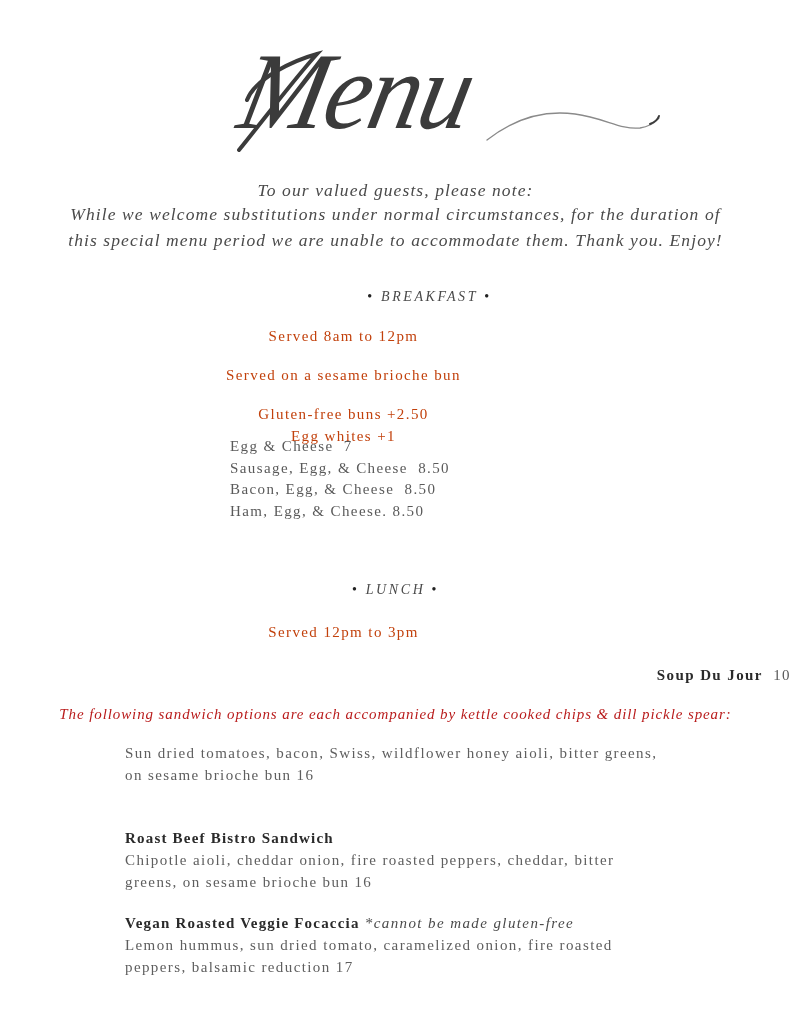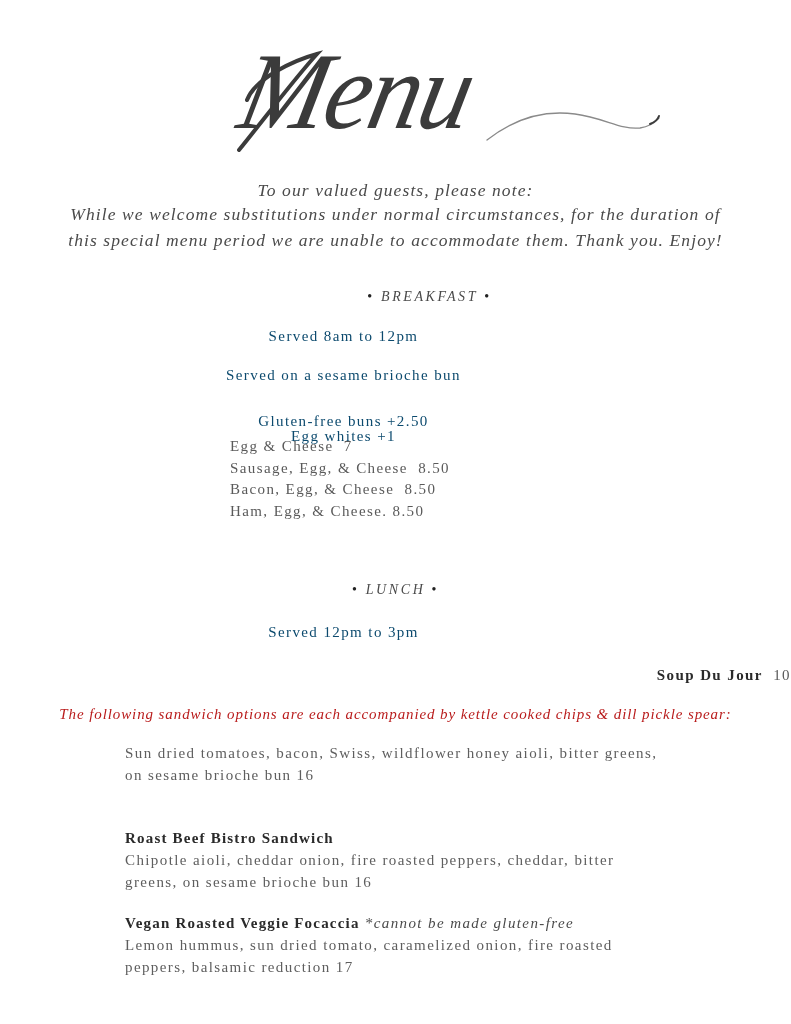--- a/index.html
+++ b/index.html
@@ -53,21 +53,21 @@
       line-height: 24px;
     }
     .center-line {
       position: absolute;
       left: 0;
       width: 687px;
       text-align: center;
       font-family: "Liberation Serif", "DejaVu Serif", serif;
       font-size: 15px;
       letter-spacing: 1.4px;
-      color: #0c4a6e;
+      color: #c2410c;
       line-height: 22px;
     }
     .section-heading {
       position: absolute;
       left: 0;
       width: 791px;
       text-align: center;
       font-family: "Liberation Serif", "DejaVu Serif", serif;
       font-size: 14px;
       letter-spacing: 2.6px;
@@ -166,21 +166,21 @@
 <div class="notice" style="top:202px;">While we welcome substitutions under normal circumstances, for the duration of</div>
 <div class="notice" style="top:228px;">this special menu period we are unable to accommodate them. Thank you. Enjoy!</div>
 
 <div class="section-heading" style="top:287px;margin-left:34px;">
   <span class="dot">•</span>
   <span class="label">BREAKFAST</span>
   <span class="dot">•</span>
 </div>
 <div class="center-line" style="top:325px;">Served 8am to 12pm</div>
 <div class="center-line" style="top:364px;">Served on a sesame brioche bun</div>
-<div class="center-line" style="top:403px;margin-top:7px;">Gluten-free buns +2.50</div>
+<div class="center-line" style="top:403px;">Gluten-free buns +2.50</div>
 <div class="center-line" style="top:425px;">Egg whites +1</div>
 
 <div class="bfast-list">
   <div class="row">Egg &amp; Cheese  7</div>
   <div class="row">Sausage, Egg, &amp; Cheese  8.50</div>
   <div class="row">Bacon, Egg, &amp; Cheese  8.50</div>
   <div class="row">Ham, Egg, &amp; Cheese. 8.50</div>
 </div>
 
 <div class="section-heading" style="top:580px;">

